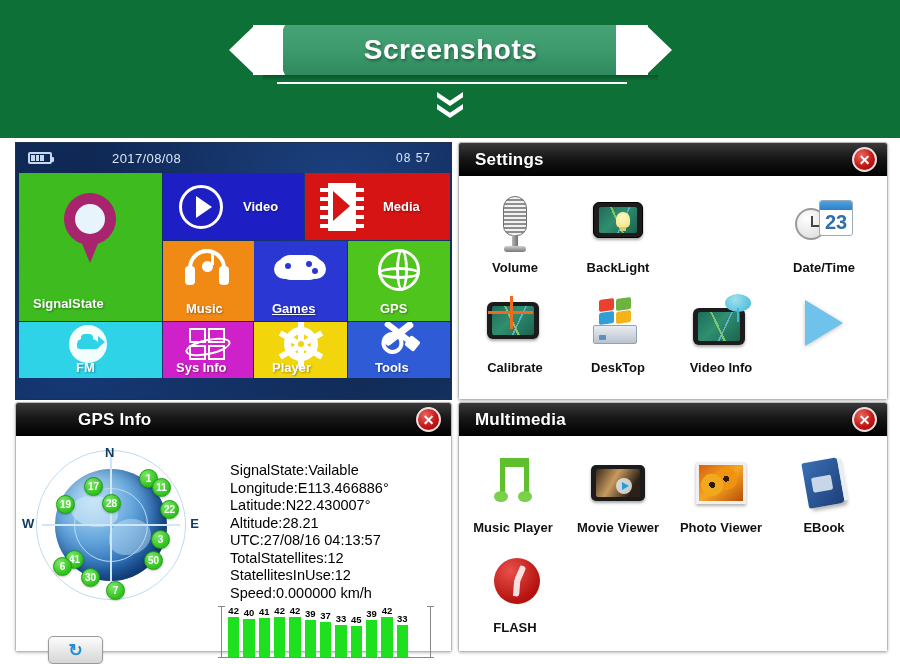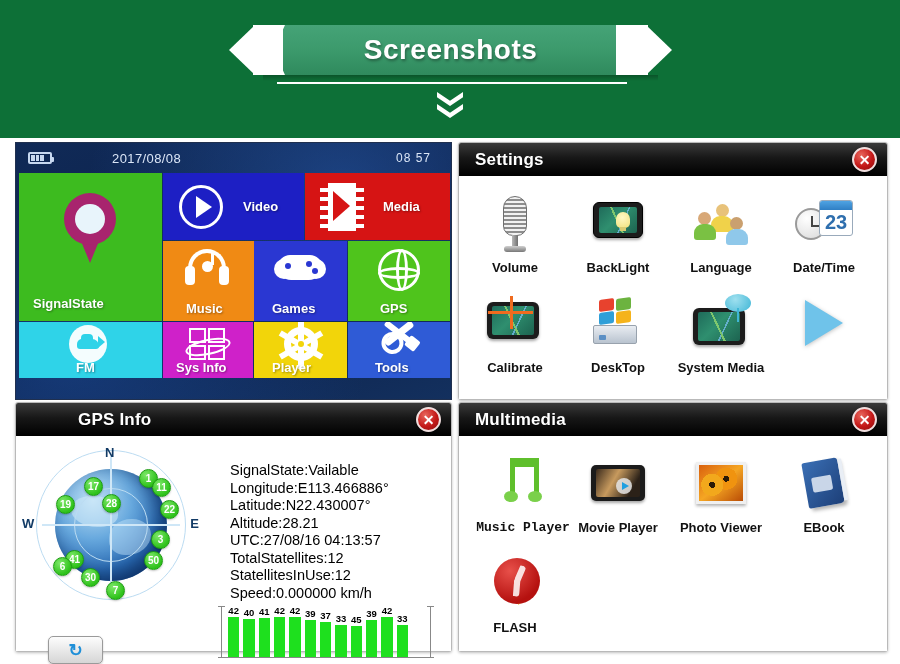--- a/index.html
+++ b/index.html
@@ -546,21 +546,21 @@
         </div>
         <span class="tile-label" style="left:23px; bottom:5px;">Music</span>
       </div>
 
       <div class="tile t-games">
         <div class="gamepad">
           <span class="gp-dot" style="left:7px; top:8px;"></span>
           <span class="gp-dot" style="right:10px; top:6px;"></span>
           <span class="gp-dot" style="right:4px; top:13px;"></span>
         </div>
-        <span class="tile-label" style="left:18px; bottom:5px;">Games</span>
+        <span class="tile-label" style="left:18px; bottom:5px;text-decoration:underline;">Games</span>
       </div>
 
       <div class="tile t-gps">
         <div class="globe"></div>
         <span class="tile-label" style="left:32px; bottom:5px;">GPS</span>
       </div>
 
       <div class="tile t-fm">
         <div class="car-circle">
           <div class="car-body"></div>
@@ -623,33 +623,20 @@
           <div class="pda">
               <div class="pda-screen">
                 <div class="road"></div>
                 <div class="bulb"></div>
               </div>
             </div>
         </div>
         <div class="glabel">BackLight</div>
       </div>
 
-      <div class="gitem" style="left:210px; top:18px;">
-        <div class="gicon">
-          <div class="people">
-            <div class="ppl-head" style="left:22px; top:0; background:#e8c27a;"></div>
-            <div class="ppl-body" style="left:17px; top:12px; background:#f0d24a;"></div>
-            <div class="ppl-head" style="left:4px; top:8px; background:#d8a877;"></div>
-            <div class="ppl-body" style="left:0; top:20px; background:#7ac143;"></div>
-            <div class="ppl-head" style="left:36px; top:13px; background:#caa06f;"></div>
-            <div class="ppl-body" style="left:32px; top:25px; background:#8fc8ea;"></div>
-          </div>
-        </div>
-        <div class="glabel">Language</div>
-      </div>
 
       <div class="gitem" style="left:313px; top:18px;">
         <div class="gicon">
           <div class="cal-clock"></div>
           <div class="cal">
             <div class="cal-hd"></div>
             <div class="cal-num">23</div>
           </div>
         </div>
         <div class="glabel">Date/Time</div>
@@ -683,21 +670,21 @@
 
       <div class="gitem" style="left:210px; top:118px;">
         <div class="gicon">
           <div class="pda2" style="top:14px;">
               <div class="pda-screen">
                 <div class="road"></div>
               </div>
             </div>
           <div class="balloon"></div>
         </div>
-        <div class="glabel">System Media</div>
+        <div class="glabel">Video Info</div>
       </div>
 
       <div class="gitem" style="left:313px; top:118px;">
         <div class="gicon">
           <div class="bigplay"></div>
         </div>
         <div class="glabel"></div>
       </div>
 
     </div>
@@ -826,42 +813,42 @@
   </div>
 
   <div class="panel" style="left:458px; top:402px; width:430px; height:250px;">
     <div class="panel-title">
       <span class="ttl">Multimedia</span>
       <div class="closebtn">✕</div>
       <div class="panel-notch"></div>
     </div>
     <div class="panel-body icon-grid" style="height:215px;">
 
-      <div class="gitem" style="left:12px; top:18px;font-family:Liberation Mono, monospace;">
+      <div class="gitem" style="left:2px; top:18px;">
         <div class="gicon">
           <div class="mnote">
               <div class="beam"></div>
               <div class="bar"></div>
               <div class="bar2"></div>
               <div class="h1"></div>
               <div class="h2"></div>
             </div>
         </div>
         <div class="glabel">Music Player</div>
       </div>
 
       <div class="gitem" style="left:107px; top:18px;">
         <div class="gicon">
           <div class="mv">
               <div class="mv-scr">
                 <div class="mv-play"></div>
               </div>
             </div>
         </div>
-        <div class="glabel">Movie Player</div>
+        <div class="glabel">Movie Viewer</div>
       </div>
 
       <div class="gitem" style="left:210px; top:18px;">
         <div class="gicon">
           <div class="photo">
               <div class="photo-in"></div>
             </div>
         </div>
         <div class="glabel">Photo Viewer</div>
       </div>

